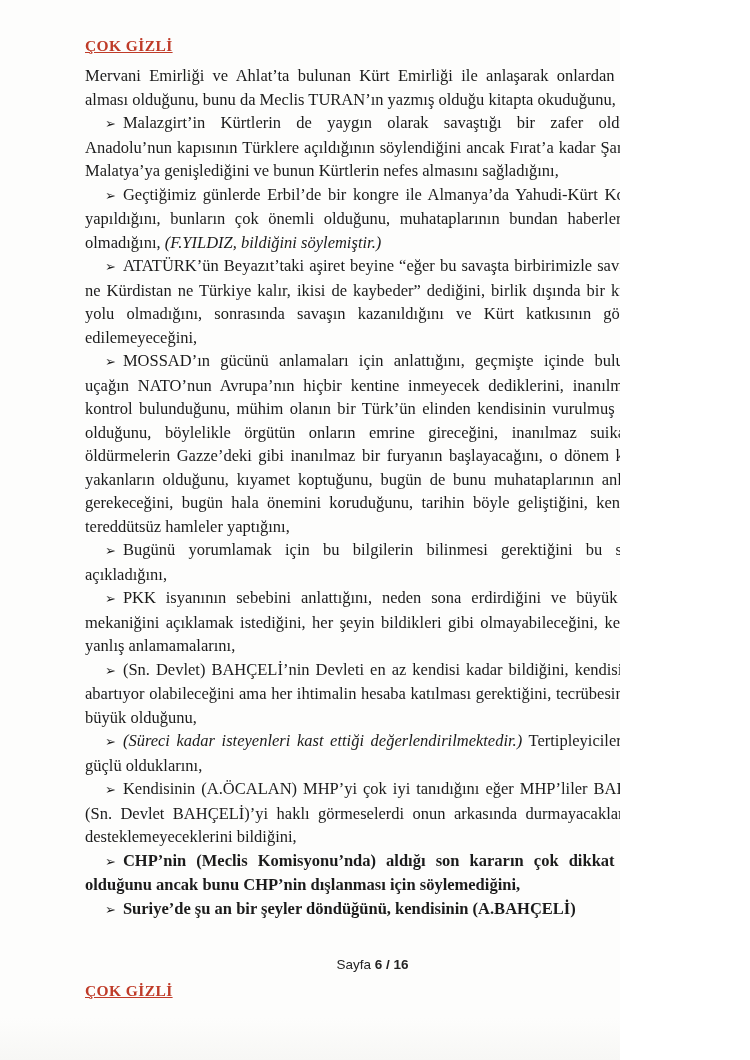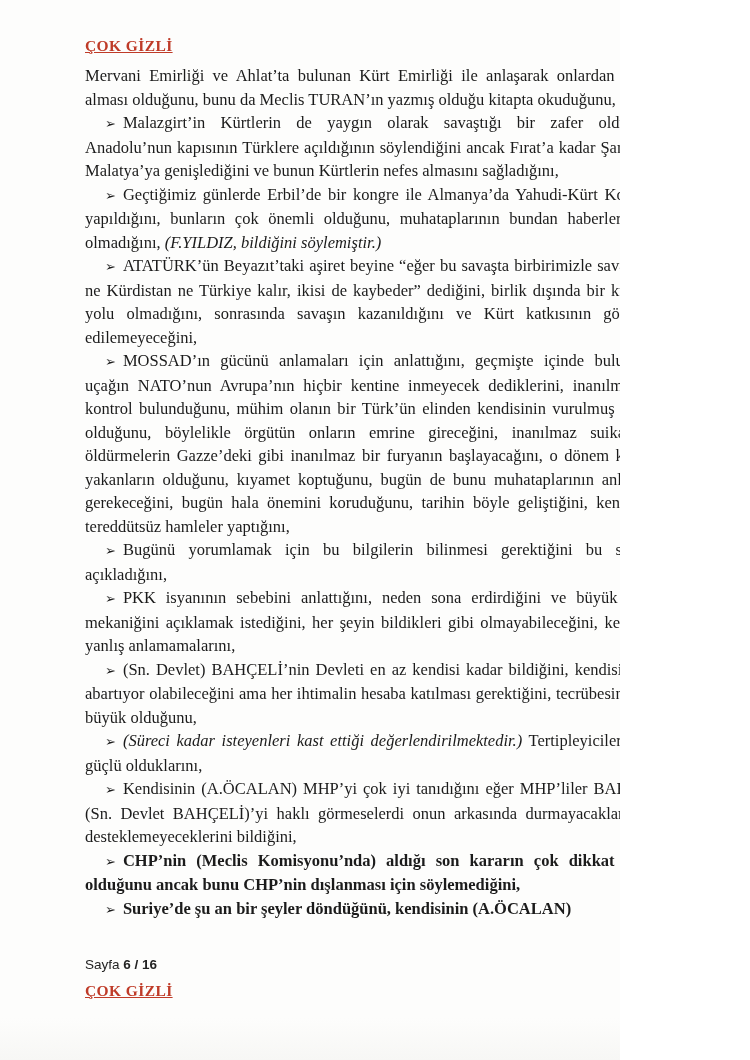--- a/index.html
+++ b/index.html
@@ -40,21 +40,21 @@
     font-family:"DejaVu Sans", sans-serif;
     font-size:13px;
     padding-right:7px;
   }
   .seg.italic { font-style:italic; }
   .page-number {
     position:absolute;
     top:957px;
     left:85px;
     width:575px;
-    text-align:left;
+    text-align:center;
     font-family:"Liberation Sans", sans-serif;
     font-size:13.5px;
     color:#232323;
   }
   .page-number .num { font-weight:bold; }
 </style>
 </head>
 <body>
 
 <div class="page">
@@ -66,21 +66,21 @@
       <p class="bullet"><span class="bullet-glyph">➢</span><span class="seg">Malazgirt’in Kürtlerin de yaygın olarak savaştığı bir zafer olduğunu, Anadolu’nun kapısının Türklere açıldığının söylendiğini ancak Fırat’a kadar Şanlıurfa, Malatya’ya genişlediğini ve bunun Kürtlerin nefes almasını sağladığını,</span></p>
       <p class="bullet"><span class="bullet-glyph">➢</span><span class="seg">Geçtiğimiz günlerde Erbil’de bir kongre ile Almanya’da Yahudi-Kürt Kongresi yapıldığını, bunların çok önemli olduğunu, muhataplarının bundan haberleri olup olmadığını, </span><span class="seg italic">(F.YILDIZ, bildiğini söylemiştir.)</span></p>
       <p class="bullet"><span class="bullet-glyph">➢</span><span class="seg">ATATÜRK’ün Beyazıt’taki aşiret beyine “eğer bu savaşta birbirimizle savaşırsak ne Kürdistan ne Türkiye kalır, ikisi de kaybeder” dediğini, birlik dışında bir kurtuluş yolu olmadığını, sonrasında savaşın kazanıldığını ve Kürt katkısının göz ardı edilemeyeceğini,</span></p>
       <p class="bullet"><span class="bullet-glyph">➢</span><span class="seg">MOSSAD’ın gücünü anlamaları için anlattığını, geçmişte içinde bulunduğu uçağın NATO’nun Avrupa’nın hiçbir kentine inmeyecek dediklerini, inanılmaz bir kontrol bulunduğunu, mühim olanın bir Türk’ün elinden kendisinin vurulmuş olması olduğunu, böylelikle örgütün onların emrine gireceğini, inanılmaz suikast ve öldürmelerin Gazze’deki gibi inanılmaz bir furyanın başlayacağını, o dönem kendini yakanların olduğunu, kıyamet koptuğunu, bugün de bunu muhataplarının anlatması gerekeceğini, bugün hala önemini koruduğunu, tarihin böyle geliştiğini, kendisinin tereddütsüz hamleler yaptığını,</span></p>
       <p class="bullet"><span class="bullet-glyph">➢</span><span class="seg">Bugünü yorumlamak için bu bilgilerin bilinmesi gerektiğini bu sebeple açıkladığını,</span></p>
       <p class="bullet"><span class="bullet-glyph">➢</span><span class="seg">PKK isyanının sebebini anlattığını, neden sona erdirdiğini ve büyük riskin mekaniğini açıklamak istediğini, her şeyin bildikleri gibi olmayabileceğini, kendisini yanlış anlamamalarını,</span></p>
       <p class="bullet"><span class="bullet-glyph">➢</span><span class="seg">(Sn. Devlet) BAHÇELİ’nin Devleti en az kendisi kadar bildiğini, kendisinin de abartıyor olabileceğini ama her ihtimalin hesaba katılması gerektiğini, tecrübesinin çok büyük olduğunu,</span></p>
       <p class="bullet"><span class="bullet-glyph">➢</span><span class="seg italic">(Süreci kadar isteyenleri kast ettiği değerlendirilmektedir.)</span><span class="seg"> Tertipleyicilerin çok güçlü olduklarını,</span></p>
       <p class="bullet"><span class="bullet-glyph">➢</span><span class="seg">Kendisinin (A.ÖCALAN) MHP’yi çok iyi tanıdığını eğer MHP’liler BAHÇELİ (Sn. Devlet BAHÇELİ)’yi haklı görmeselerdi onun arkasında durmayacaklarını ve desteklemeyeceklerini bildiğini,</span></p>
       <p class="bullet bold"><span class="bullet-glyph">➢</span><span class="seg">CHP’nin (Meclis Komisyonu’nda) aldığı son kararın çok dikkat çekici olduğunu ancak bunu CHP’nin dışlanması için söylemediğini,</span></p>
-      <p class="bullet bold"><span class="bullet-glyph">➢</span><span class="seg">Suriye’de şu an bir şeyler döndüğünü, kendisinin (A.ÖCALAN)</span></p>
+      <p class="bullet bold"><span class="bullet-glyph">➢</span><span class="seg">Suriye’de şu an bir şeyler döndüğünü, kendisinin (A.BAHÇELİ)</span></p>
     </div>
 
   <div class="page-number">
     <span class="lbl">Sayfa</span>
     <span> </span>
     <span class="num">6 / 16</span>
   </div>
 
   <div class="classification bottom">ÇOK GİZLİ</div>
 

